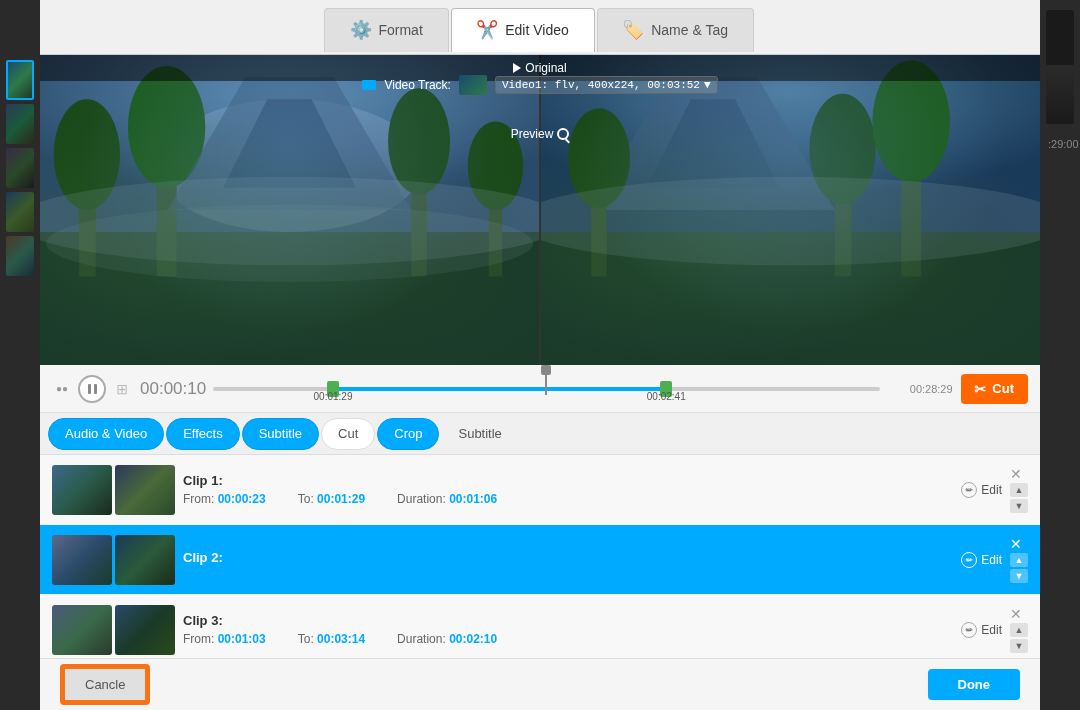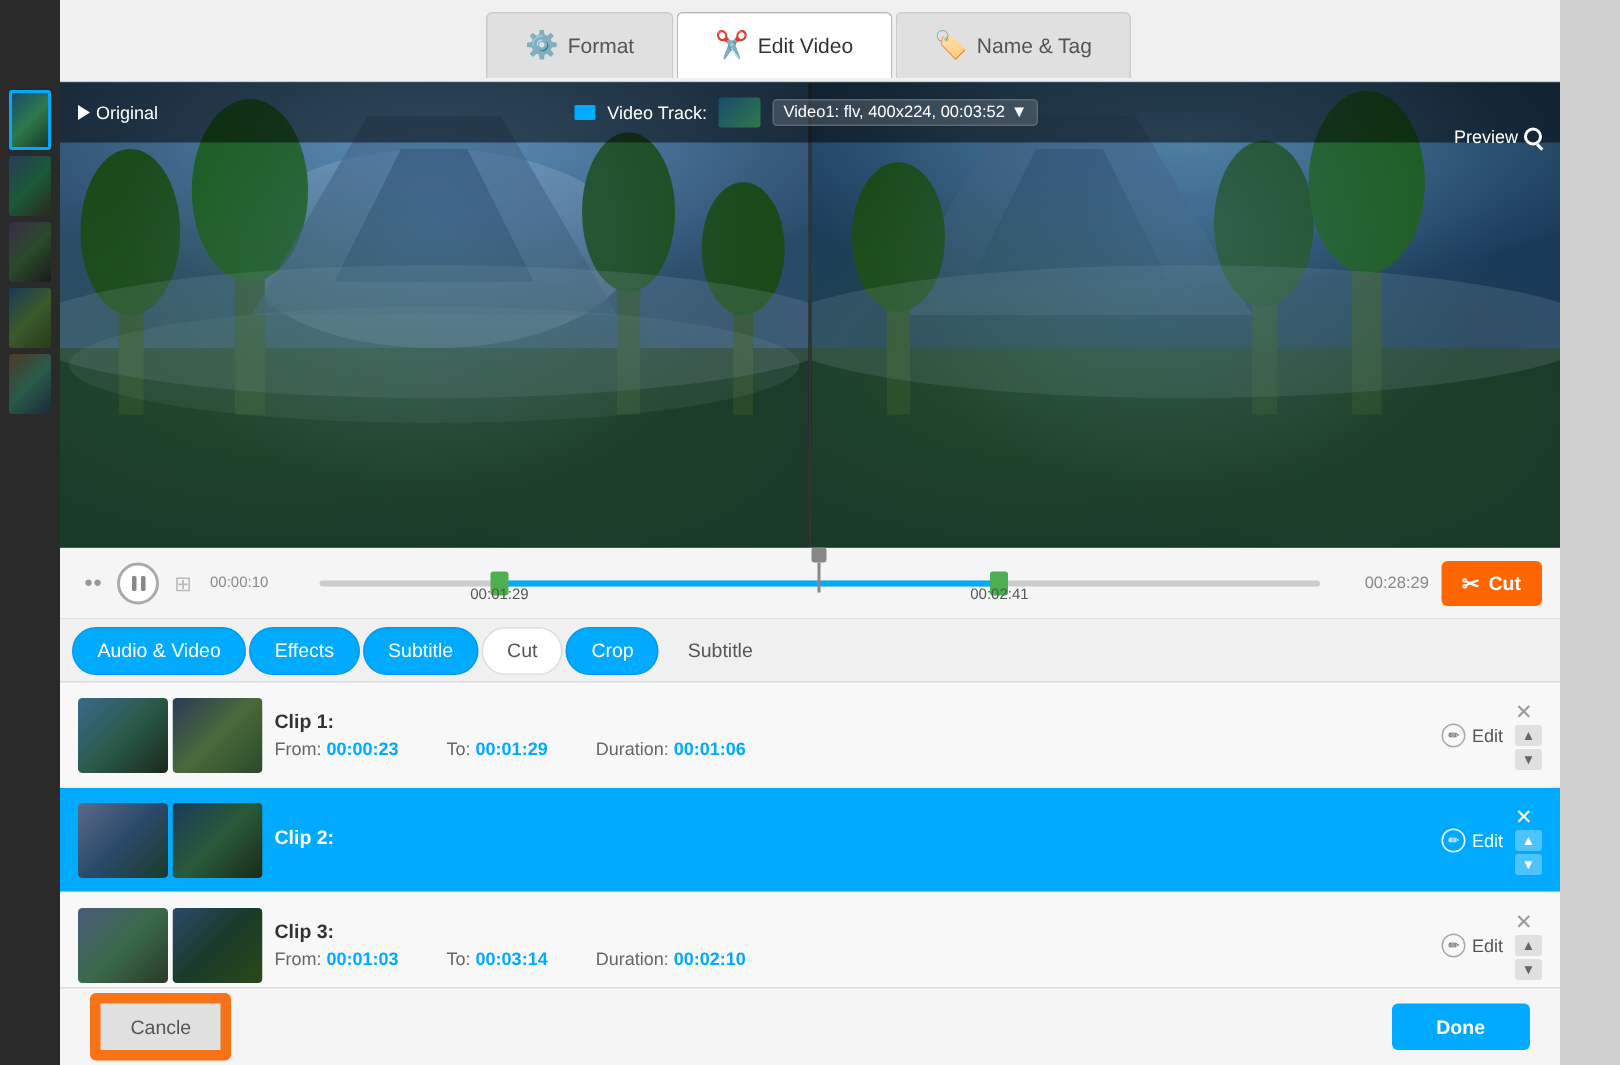--- a/index.html
+++ b/index.html
@@ -130,21 +130,22 @@
       display: flex;
       align-items: center;
       justify-content: space-between;
       padding: 6px 12px;
       background: rgba(0,0,0,0.5);
       position: absolute;
       top: 0;
       left: 0;
       right: 0;
       z-index: 10;
-      height: 40px;
+      height: 26px;
+      flex-direction: column;
     }
 
     .original-label {
       color: #fff;
       font-size: 12px;
       display: flex;
       align-items: center;
       gap: 4px;
     }
     .play-triangle {
@@ -180,20 +181,21 @@
     .track-dropdown {
       background: rgba(255,255,255,0.15);
       color: #fff;
       border: 1px solid #666;
       border-radius: 3px;
       padding: 2px 6px;
       font-size: 11px;
       display: flex;
       align-items: center;
       gap: 4px;
+      font-family: Liberation Mono, monospace;
     }
 
     .preview-btn {
       color: #fff;
       font-size: 12px;
       display: flex;
       align-items: center;
       gap: 4px;
       cursor: pointer;
       margin-top: 32px;
@@ -298,21 +300,21 @@
       width: 20px;
       height: 20px;
       display: flex;
       align-items: center;
       justify-content: center;
       color: #bbb;
       font-size: 14px;
     }
 
     .time-start {
-      font-size: 10px;
+      font-size: 17px;
       color: #888;
       flex-shrink: 0;
       width: 65px;
     }
     .time-end {
       font-size: 11px;
       color: #888;
       flex-shrink: 0;
       width: 65px;
       text-align: right;
@@ -597,21 +599,21 @@
       justify-content: space-between;
       align-items: center;
       padding: 12px 20px;
       background: #f5f5f5;
       border-top: 1px solid #ddd;
       height: 52px;
     }
 
     .cancel-btn {
       background: #e0e0e0;
-      border: 7px solid #f97316;
+      border: 5px solid #f97316;
       border-radius: 4px;
       padding: 8px 20px;
       font-size: 13px;
       cursor: pointer;
       color: #555;
     }
 
     .done-btn {
       background: #00aaff;
       border: none;
@@ -665,20 +667,31 @@
       </div>
       <div class="side-thumb">
         <div class="side-thumb-img" style="background: linear-gradient(135deg, #1a3a5a 0%, #3a5a2a 50%, #2a3a1a 100%);"></div>
       </div>
       <div class="side-thumb">
         <div class="side-thumb-img" style="background: linear-gradient(135deg, #4a3a2a 0%, #2a5a4a 50%, #1a2a3a 100%);"></div>
       </div>
     </div>
   </div>
 
+  <div class="side-right">
+    <div class="side-right-inner">
+      <div class="side-right-thumb">
+        <div class="side-right-thumb-img" style="background: #1a1a1a;"></div>
+      </div>
+      <div class="side-right-thumb">
+        <div class="side-right-thumb-img" style="background: linear-gradient(180deg, #2a2a2a 0%, #1a1a1a 100%);"></div>
+      </div>
+      <div style="color: #888; font-size: 11px; margin-top: 10px; padding: 0 2px; text-align: center;">:29:00</div>
+    </div>
+  </div>
 
   <div class="main-dialog">
 
     <div class="tab-bar">
       <div class="tab-item">
         <span class="tab-icon">⚙️</span>
         <span>Format</span>
       </div>
       <div class="tab-item active">
         <span class="tab-icon">✂️</span>

